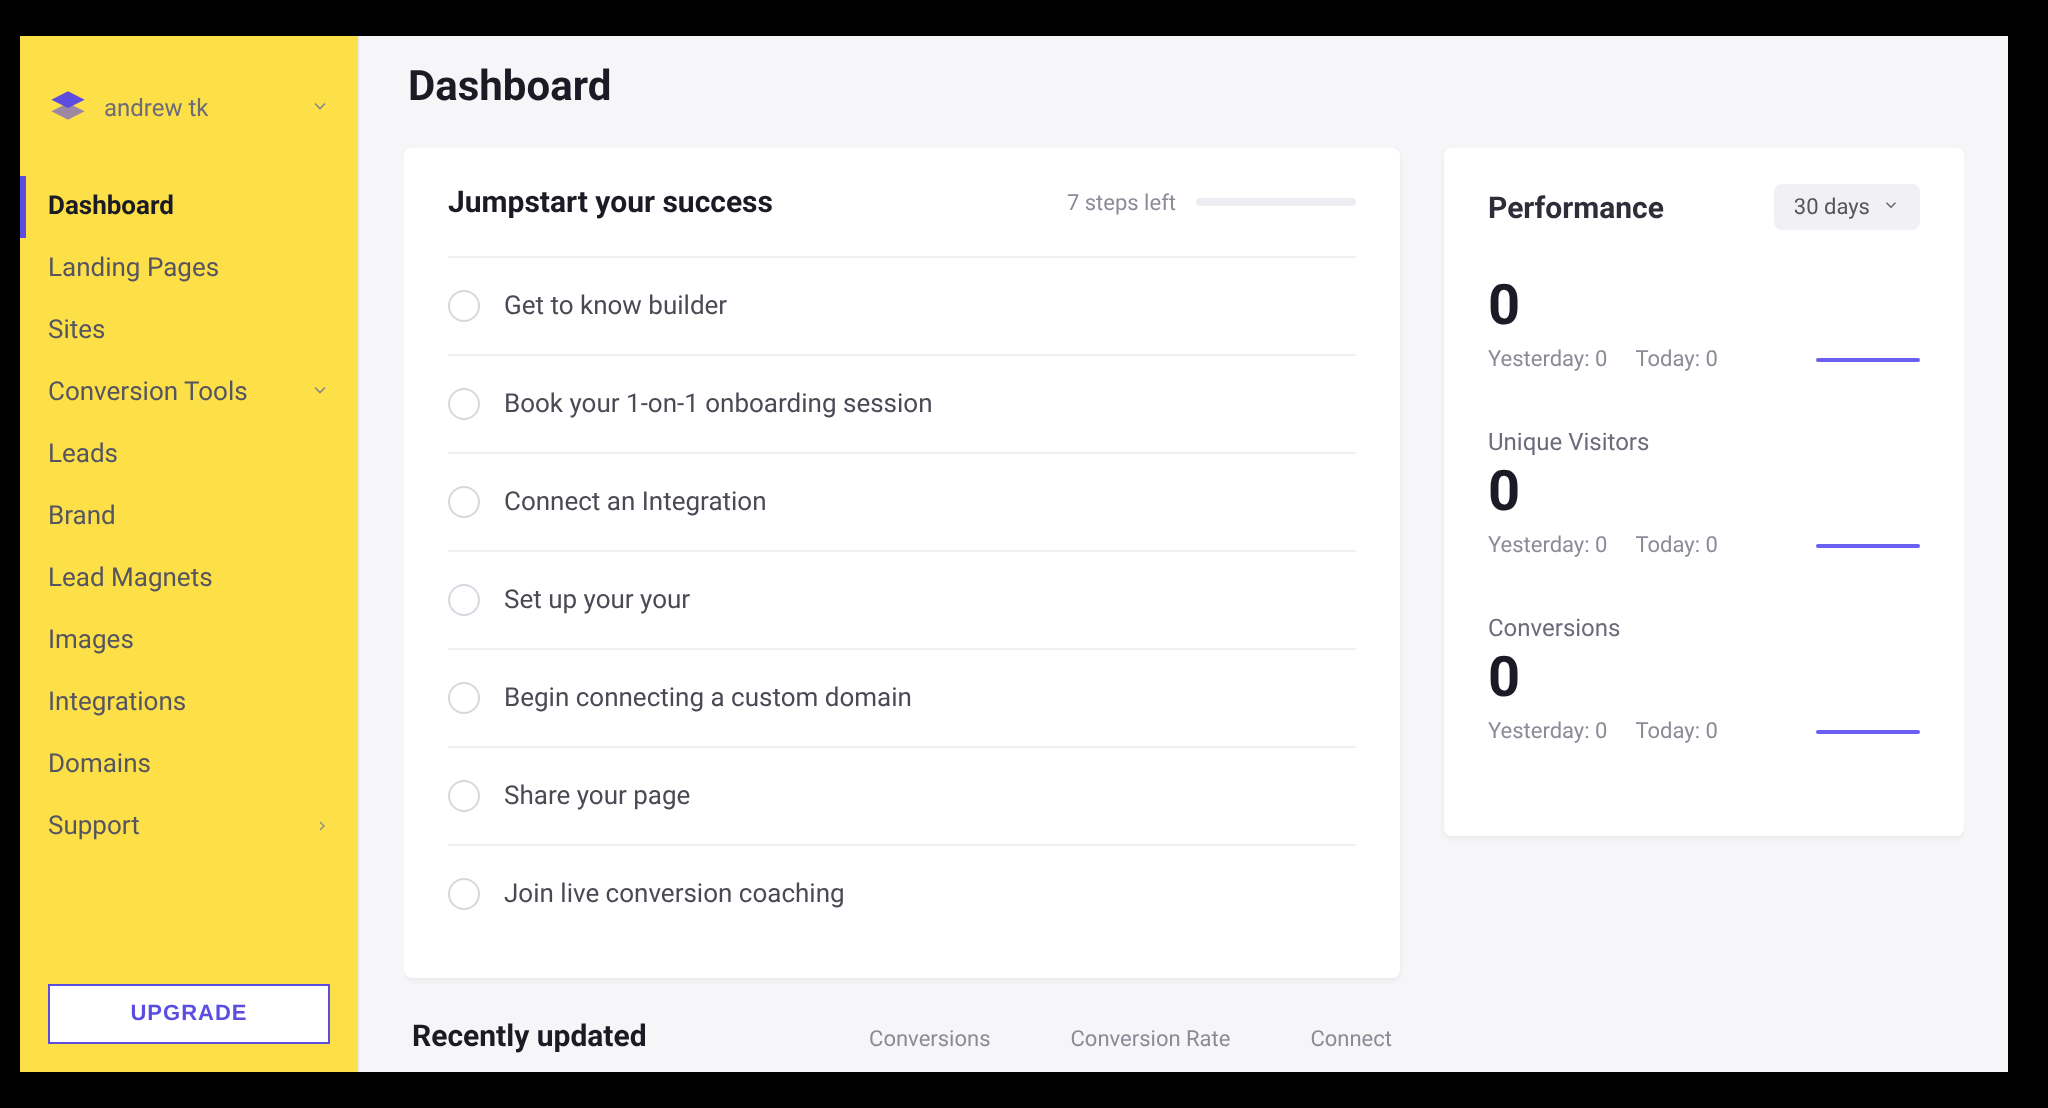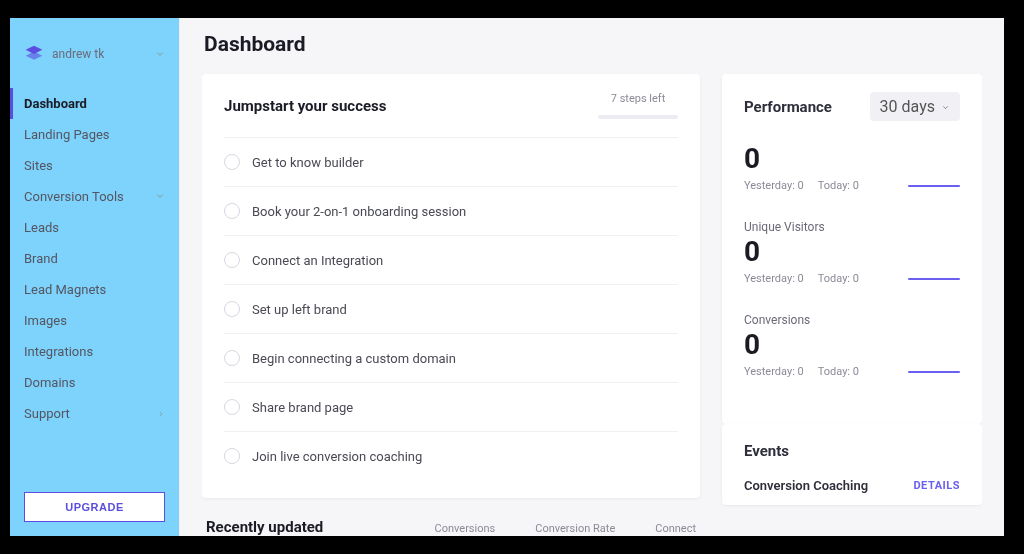--- a/index.html
+++ b/index.html
@@ -18,21 +18,21 @@
     top: 18px;
     left: 10px;
     right: 20px;
     bottom: 18px;
     display: flex;
     overflow: hidden;
   }
   
   .sidebar {
     width: 170px;
-    background: #7dd3fc;
+    background: #fde047;
     display: flex;
     flex-direction: column;
     border-right: 1px solid #eee;
     padding-top: 14px;
   }
   .account {
     display: flex;
     align-items: center;
     gap: 8px;
     padding: 12px 14px 24px 14px;
@@ -87,21 +87,21 @@
   .col-right { width: 260px; display: flex; flex-direction: column; }
   .card {
     background: #fff;
     border-radius: 4px;
     box-shadow: 0 1px 3px rgba(0,0,0,0.06);
     padding: 18px 22px;
   }
   
   .jump-head { display: flex; align-items: center; justify-content: space-between; margin-bottom: 18px; }
   .jump-title { font-size: 15px; font-weight: 700; color: #1b1b26; }
-  .jump-steps { display: flex; align-items: center; gap: 10px; flex-direction: column; }
+  .jump-steps { display: flex; align-items: center; gap: 10px; }
   .steps-text { font-size: 11px; color: #8b8b98; }
   .steps-bar { width: 80px; height: 4px; background: #ececf2; border-radius: 2px; }
   .task-item {
     display: flex; align-items: center; gap: 12px;
     padding: 16px 0;
     border-top: 1px solid #f0f0f4;
     font-size: 13px; color: #4a4a55;
     cursor: pointer;
   }
   .task-check {
@@ -110,21 +110,21 @@
   }
   
   .recent-head { display: flex; align-items: baseline; }
   .recent-title { font-size: 15px; font-weight: 700; color: #1b1b26; flex: 1; }
   .recent-cols { display: flex; gap: 40px; font-size: 11px; color: #8b8b98; }
   
   .perf-head { display: flex; align-items: center; justify-content: space-between; margin-bottom: 24px; }
   .perf-title { font-size: 15px; font-weight: 700; }
   .perf-range {
     background: #f1f1f5; border-radius: 4px;
-    padding: 5px 10px; font-size: 16px; color: #555;
+    padding: 5px 10px; font-size: 11px; color: #555;
     display: flex; align-items: center; gap: 6px; cursor: pointer; text-align: right;
   }
   .metric { margin-bottom: 28px; }
   .metric-label { font-size: 12px; color: #6b6b7a; margin-bottom: 4px; }
   .metric-value { font-size: 28px; font-weight: 700; color: #1b1b26; line-height: 1; margin-bottom: 6px; }
   .metric-sub { display: flex; align-items: center; gap: 14px; font-size: 11px; color: #8b8b98; }
   .metric-sub .bar { margin-left: auto; width: 52px; height: 2px; background: #6a5ff0; border-radius: 1px; }
   
   .events-title { font-size: 15px; font-weight: 700; margin-bottom: 18px; }
   .event-row { display: flex; align-items: center; justify-content: space-between; }
@@ -213,37 +213,37 @@
               <span class="steps-bar"></span>
             </div>
           </div>
           <div id="tasks">
               <div class="task-item">
                 <span class="task-check"></span>
                 <span>Get to know builder</span>
               </div>
               <div class="task-item">
                 <span class="task-check"></span>
-                <span>Book your 2-on-1 onboarding session</span>
+                <span>Book your 1-on-1 onboarding session</span>
               </div>
               <div class="task-item">
                 <span class="task-check"></span>
                 <span>Connect an Integration</span>
               </div>
               <div class="task-item">
                 <span class="task-check"></span>
-                <span>Set up left brand</span>
+                <span>Set up your your</span>
               </div>
               <div class="task-item">
                 <span class="task-check"></span>
                 <span>Begin connecting a custom domain</span>
               </div>
               <div class="task-item">
                 <span class="task-check"></span>
-                <span>Share brand page</span>
+                <span>Share your page</span>
               </div>
               <div class="task-item">
                 <span class="task-check"></span>
                 <span>Join live conversion coaching</span>
               </div>
             </div>
         </section>
 
         <section style="padding:0 4px;">
           <div class="recent-head">
@@ -293,25 +293,16 @@
                 <div class="metric-value">0</div>
                 <div class="metric-sub">
                   <span>Yesterday: 0</span>
                   <span>Today: 0</span>
                   <span class="bar"></span>
                 </div>
               </div>
             </div>
         </section>
 
-        <section class="card" style="padding-bottom:12px;">
-          <div class="events-title">Events</div>
-          <div id="events">
-              <div class="event-row">
-                <span class="event-name">Conversion Coaching</span>
-                <span class="event-details">DETAILS</span>
-              </div>
-            </div>
-        </section>
       </div>
     </div>
   </main>
 </div>
 
 </body></html>

